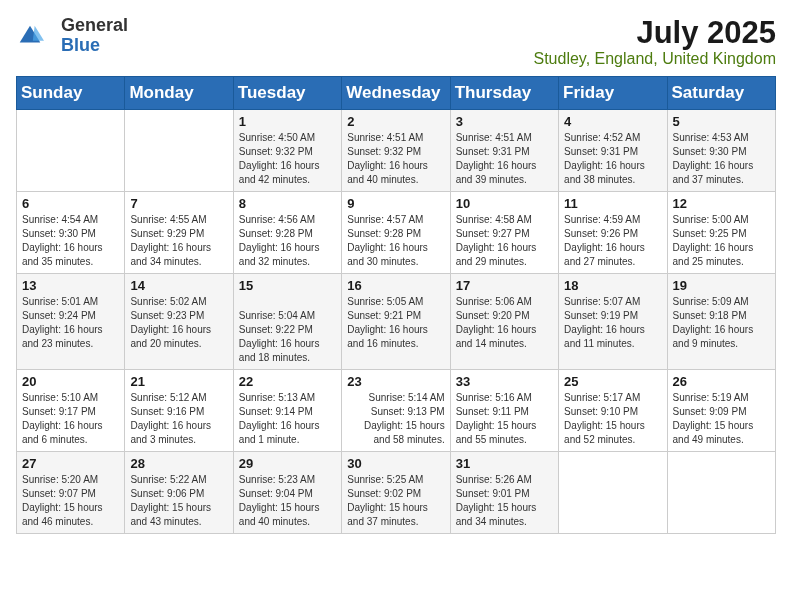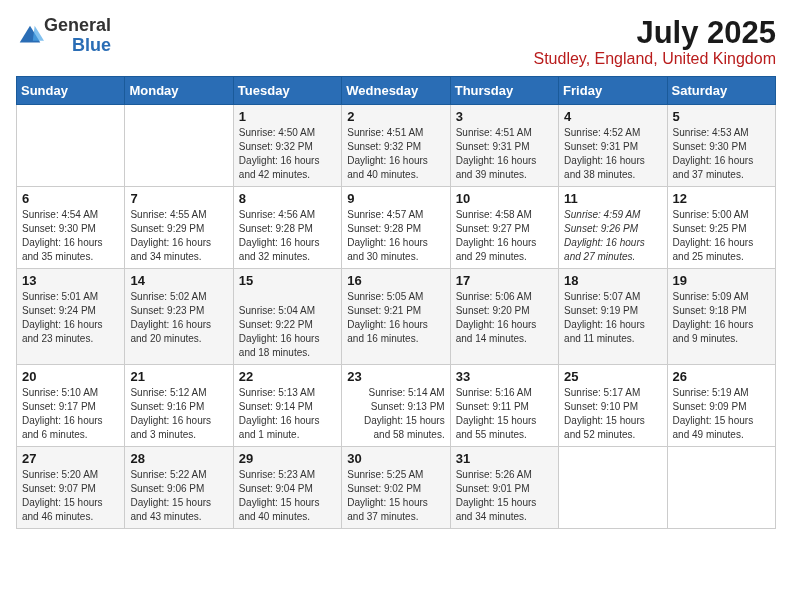--- a/index.html
+++ b/index.html
@@ -12,22 +12,21 @@
     }
     .header {
       display: flex;
       justify-content: space-between;
       align-items: flex-start;
       margin-bottom: 8px;
     }
     .logo {
       display: flex;
       align-items: center;
-      gap: 0;
-      text-align: right;
+      gap: 17px;
     }
     .logo-text {
       display: flex;
       flex-direction: column;
       line-height: 1.1;
     }
     .logo-general {
       font-size: 18px;
       font-weight: bold;
       color: #333;
@@ -45,31 +44,31 @@
       text-align: right;
     }
     .month-title {
       font-size: 31px;
       font-weight: bold;
       color: #1a1a1a;
       line-height: 1.1;
     }
     .location {
       font-size: 16px;
-      color: #b91c1c;
+      color: #4d7c0f;
     }
     table {
       width: 100%;
       border-collapse: collapse;
       table-layout: fixed;
     }
     thead tr th {
       background-color: #2a6db5;
       color: #fff;
-      font-size: 13px;
+      font-size: 17px;
       font-weight: bold;
       padding: 6px 4px;
       text-align: left;
       border: 1px solid #1a5a9a;
     }
     tbody tr td {
       border: 1px solid #ccc;
       vertical-align: top;
       padding: 4px 5px;
       font-size: 10.5px;
@@ -199,21 +198,21 @@
         </td>
         <td>
           <span class="day-num">10</span>
           <div class="cell-info" style="white-space: pre-line;">Sunrise: 4:58 AM
 Sunset: 9:27 PM
 Daylight: 16 hours
 and 29 minutes.</div>
         </td>
         <td>
           <span class="day-num">11</span>
-          <div class="cell-info" style="white-space: pre-line; font-style: italic;">Sunrise: 4:59 AM
+          <div class="cell-info" style="white-space: pre-line;">Sunrise: 4:59 AM
 Sunset: 9:26 PM
 Daylight: 16 hours
 and 27 minutes.</div>
         </td>
         <td>
           <span class="day-num">12</span>
           <div class="cell-info" style="white-space: pre-line;">Sunrise: 5:00 AM
 Sunset: 9:25 PM
 Daylight: 16 hours
 and 25 minutes.</div>

